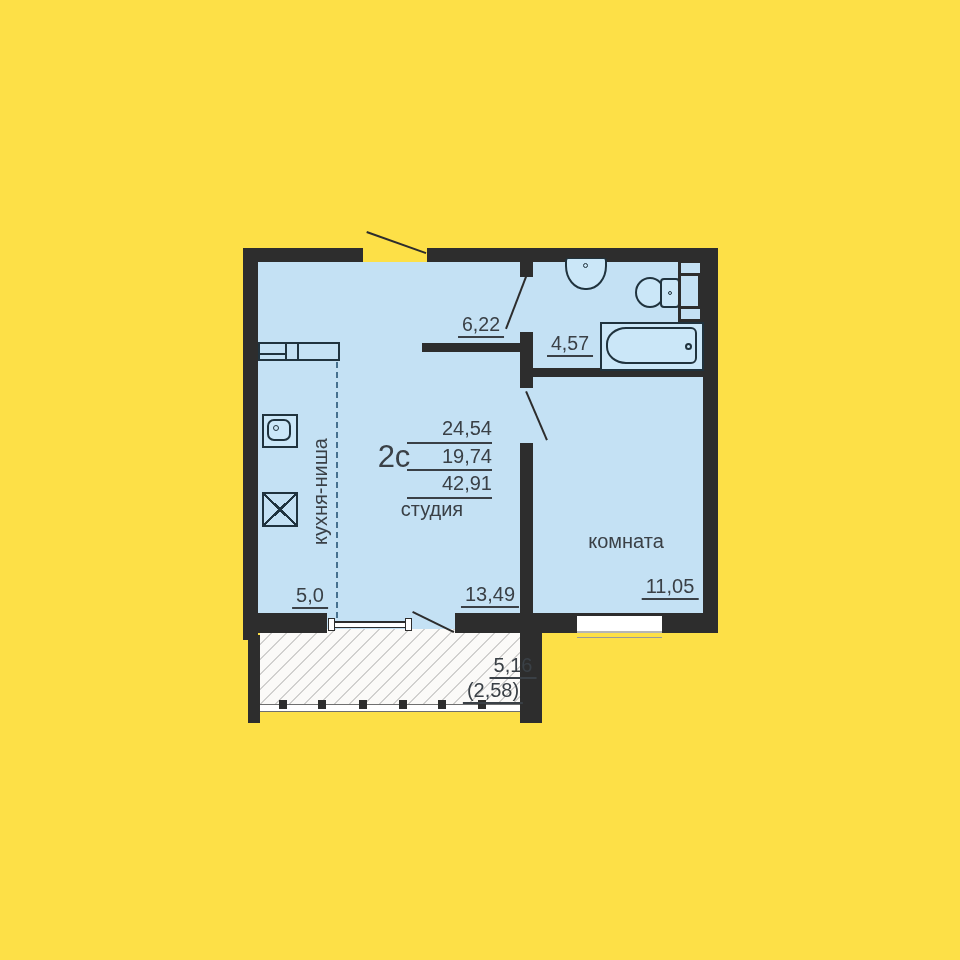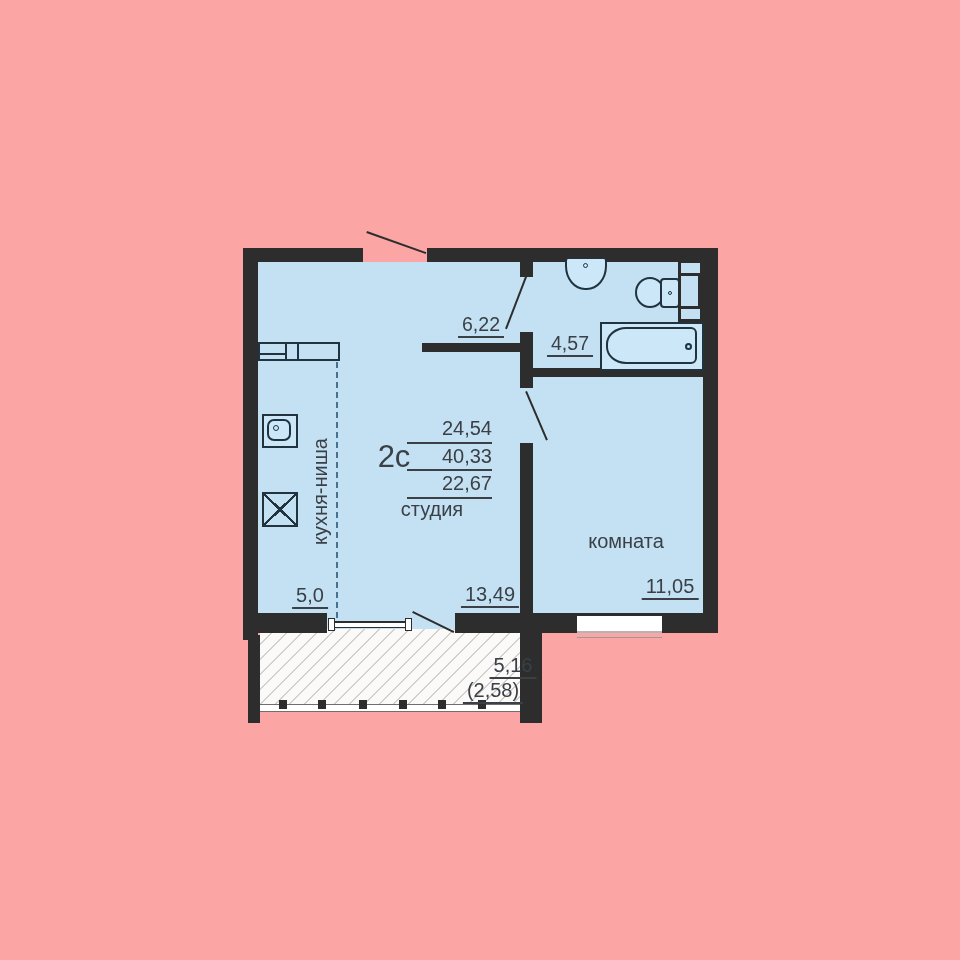--- a/index.html
+++ b/index.html
@@ -1,16 +1,16 @@
 <!DOCTYPE html>
 <html><head>
 <meta charset="utf-8">
 <style>
   html,body{margin:0;padding:0;background:#ffffff;}
-  .canvas{position:relative;width:960px;height:960px;background:#fca5a5;overflow:hidden;
+  .canvas{position:relative;width:960px;height:960px;background:#fde047;overflow:hidden;
           font-family:"Liberation Sans", sans-serif;}
   
   .floor{position:absolute;background:#c4e1f4;}
   
   .w{position:absolute;background:#2d2d2d;}
   
   .fx{position:absolute;box-sizing:border-box;border:2.5px solid #20333e;background:#cbe7f8;}
   .fx-thin{position:absolute;box-sizing:border-box;border:2px solid #20333e;background:transparent;}
   
   .swing{position:absolute;height:0;border-top:2.5px solid #2d2d2d;transform-origin:0 0;}
@@ -108,22 +108,22 @@
     <div style="position:absolute;left:3px;top:16px;width:17px;height:30px;background:#c4e1f4;"></div>
     <div style="position:absolute;left:3px;top:49px;width:19px;height:10px;background:#c4e1f4;"></div>
   </div>
 
   <div class="lbl dim" style="left:481px;top:314px;font-size:19.5px;">6,22</div>
   <div class="lbl dim" style="left:570px;top:333px;font-size:19.5px;">4,57</div>
 
   <div class="lbl" style="left:394px;top:440px;font-size:31px;">2с</div>
   <div style="position:absolute;left:407px;top:416px;width:85px;">
     <div class="unitrow">24,54</div>
-    <div class="unitrow">40,33</div>
-    <div class="unitrow">22,67</div>
+    <div class="unitrow">19,74</div>
+    <div class="unitrow">42,91</div>
   </div>
 
   <div class="lbl vert" style="left:309px;top:410px;height:135px;transform:rotate(180deg);font-size:20px;">кухня-ниша</div>
   <div class="lbl dim" style="left:310px;top:584px;">5,0</div>
 
   <div class="lbl" style="left:432px;top:498px;">студия</div>
   <div class="lbl dim" style="left:490px;top:583px;">13,49</div>
 
   <div class="lbl" style="left:626px;top:484px;margin-top:46px;">комната</div>
   <div class="lbl dim" style="left:670px;top:575px;">11,05</div>

